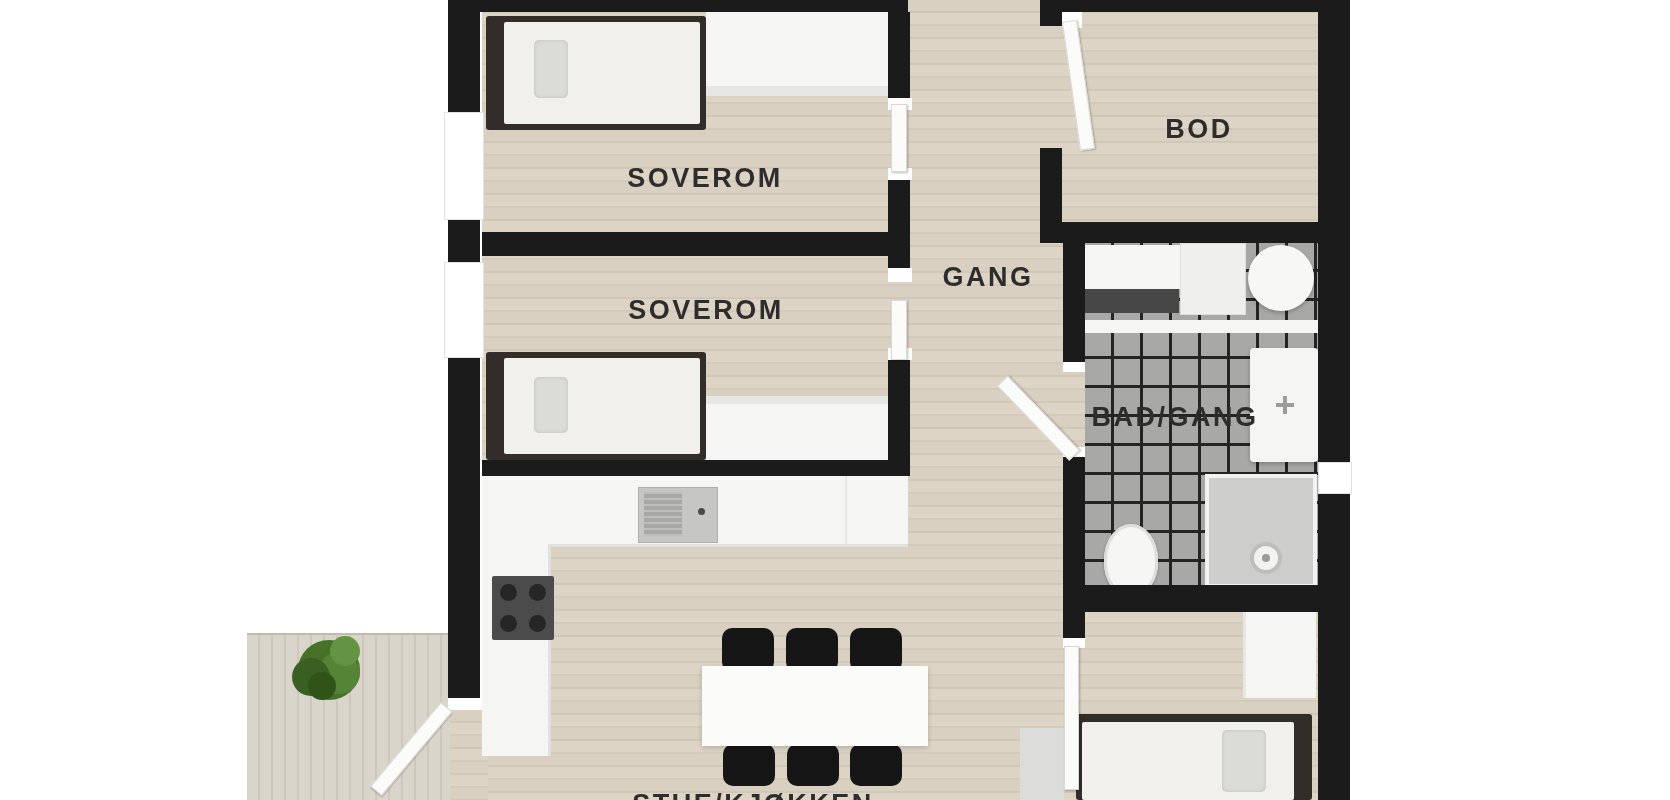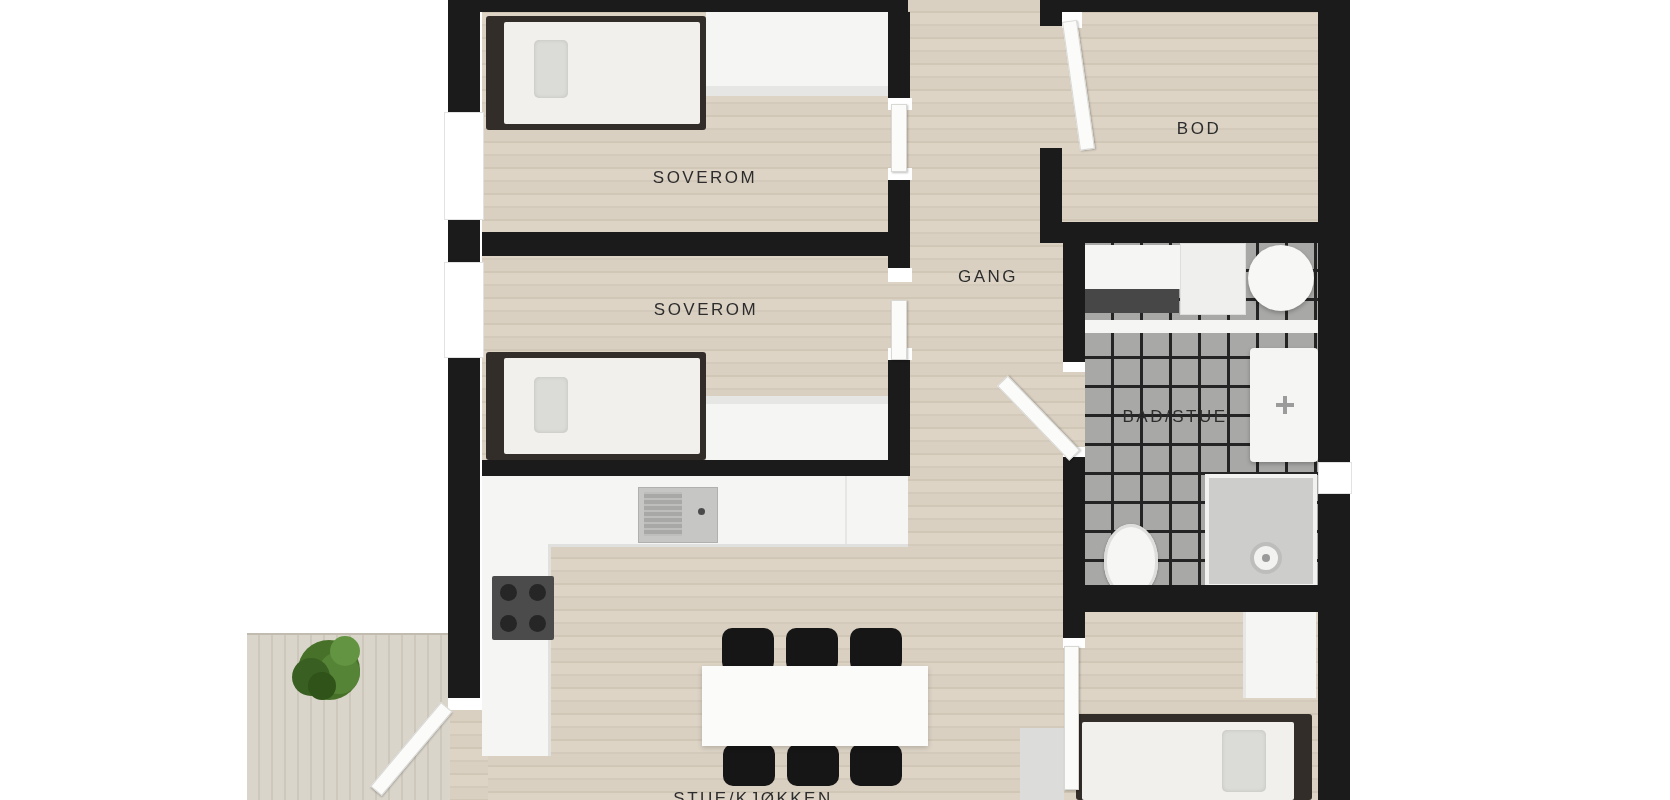--- a/index.html
+++ b/index.html
@@ -38,22 +38,22 @@
   .furn-white{background:#f5f5f4;z-index:3;}
   .edge{background:#e6e6e4;z-index:4;}
   .bed-frame{background:#332d29;border-radius:3px;z-index:3;}
   .mattress{background:#f1f0ed;border-radius:2px;z-index:4;}
   .pillow{background:#dbdbd8;border-radius:5px;z-index:5;box-shadow:inset 0 0 4px rgba(0,0,0,0.12);}
   .chair{background:#161616;border-radius:10px;z-index:3;}
   .table{background:#fbfbfa;box-shadow:0 2px 5px rgba(0,0,0,0.18);z-index:4;}
   .appliance{background:#efefee;border:1px solid #dededd;z-index:3;}
   .round{border-radius:50%;}
   .label{
-    z-index:10;color:#2d2d2d;font-size:17px;letter-spacing:2.5px;
-    white-space:nowrap;transform:translate(-50%,-50%);font-weight:400;
+    z-index:10;color:#2d2d2d;font-size:27px;letter-spacing:2.5px;
+    white-space:nowrap;transform:translate(-50%,-50%);font-weight:700;
   }
   .label.bottom{transform:translate(-50%,0);}
   .blob{position:absolute;border-radius:50%;z-index:5;}
 </style>
 </head>
 <body>
 
 <div id="canvas">
 
   <div class="abs wood" style="left:482px;top:0;width:836px;height:800px;"></div>
@@ -157,16 +157,16 @@
     <div class="blob" style="left:28px;top:20px;width:42px;height:42px;background:#568437;"></div>
     <div class="blob" style="left:2px;top:26px;width:38px;height:38px;background:#3a5f22;"></div>
     <div class="blob" style="left:40px;top:4px;width:30px;height:30px;background:#629441;"></div>
     <div class="blob" style="left:18px;top:40px;width:28px;height:28px;background:#2f5319;"></div>
   </div>
 
   <div class="abs label" style="left:705px;top:178px;">SOVEROM</div>
   <div class="abs label" style="left:706px;top:310px;">SOVEROM</div>
   <div class="abs label" style="left:988px;top:261px;margin-top:16px;">GANG</div>
   <div class="abs label" style="left:1199px;top:129px;">BOD</div>
-  <div class="abs label" style="left:1175px;top:417px;">BAD/STUE</div>
+  <div class="abs label" style="left:1175px;top:417px;">BAD/GANG</div>
   <div class="abs label bottom" style="left:753px;top:789px;">STUE/KJØKKEN</div>
 
 </div>
 
 </body></html>

